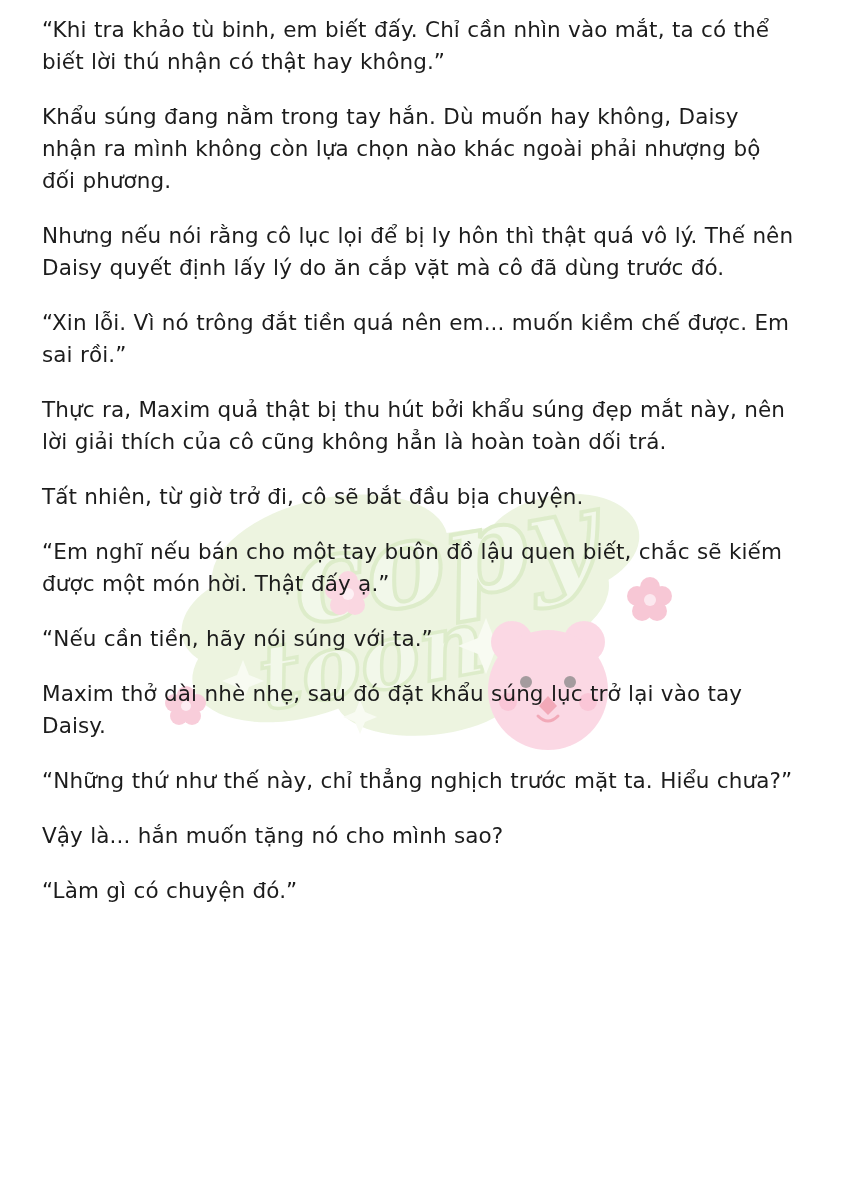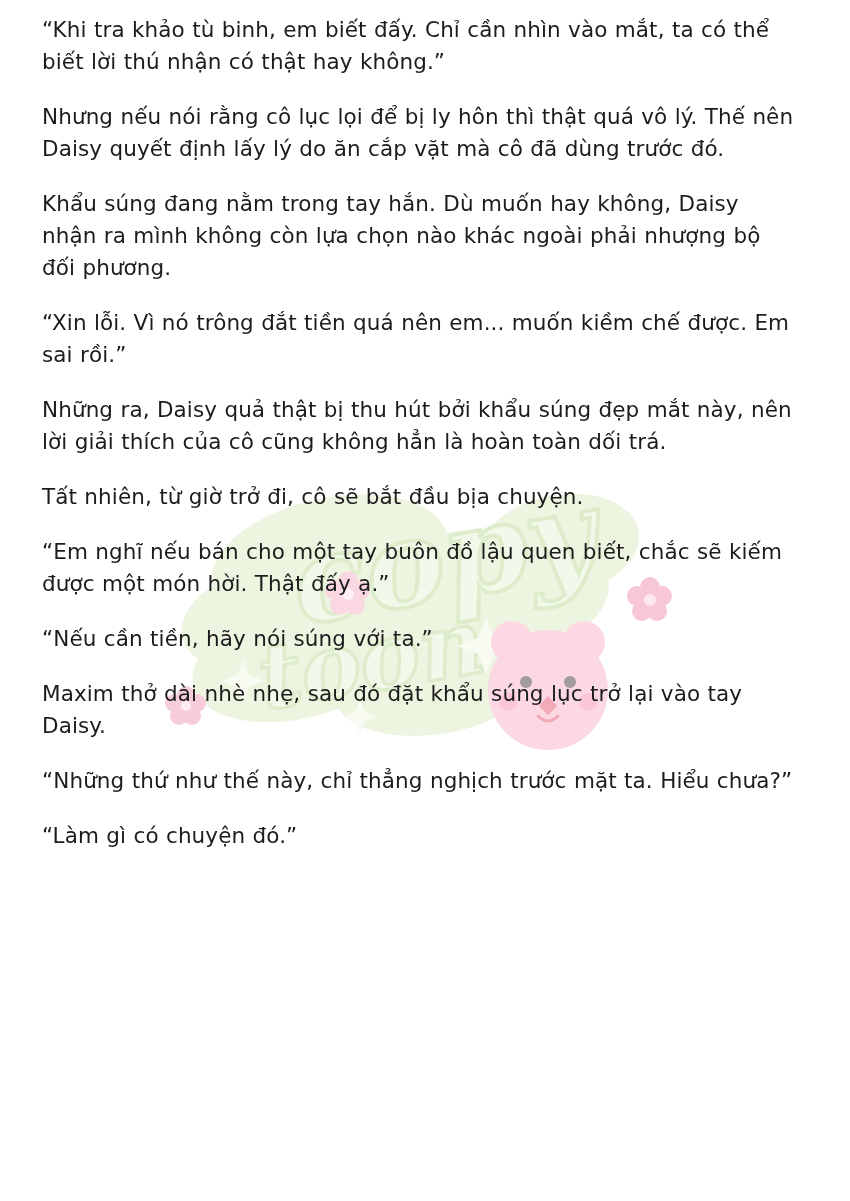--- a/index.html
+++ b/index.html
@@ -116,25 +116,26 @@
         <circle cx="-40" cy="12" r="9" fill="#f591b0" opacity="0.8"></circle>
         <circle cx="40" cy="12" r="9" fill="#f591b0" opacity="0.8"></circle>
         <path d="M0 6 l9 10 -9 9 -9 -9z" fill="#e8647f"></path>
         <path d="M-10 26 q10 10 20 0" stroke="#e8647f" stroke-width="3" fill="none" stroke-linecap="round"></path>
       </g>
     </g>
   </svg>
 
   <div class="content">
     <p class="para">“Khi tra khảo tù binh, em biết đấy. Chỉ cần nhìn vào mắt, ta có thể biết lời thú nhận có thật hay không.”</p>
+    <p class="para">Khẩu súng đang nằm trong tay hắn. Dù muốn hay không, Daisy nhận ra mình không còn lựa chọn nào khác ngoài phải nhượng bộ đối phương.</p>
     <p class="para">Nhưng nếu nói rằng cô lục lọi để bị ly hôn thì thật quá vô lý. Thế nên Daisy quyết định lấy lý do ăn cắp vặt mà cô đã dùng trước đó.</p>
-    <p class="para">Khẩu súng đang nằm trong tay hắn. Dù muốn hay không, Daisy nhận ra mình không còn lựa chọn nào khác ngoài phải nhượng bộ đối phương.</p>
     <p class="para">“Xin lỗi. Vì nó trông đắt tiền quá nên em... muốn kiềm chế được. Em sai rồi.”</p>
-    <p class="para">Những ra, Daisy quả thật bị thu hút bởi khẩu súng đẹp mắt này, nên lời giải thích của cô cũng không hẳn là hoàn toàn dối trá.</p>
+    <p class="para">Thực ra, Maxim quả thật bị thu hút bởi khẩu súng đẹp mắt này, nên lời giải thích của cô cũng không hẳn là hoàn toàn dối trá.</p>
     <p class="para">Tất nhiên, từ giờ trở đi, cô sẽ bắt đầu bịa chuyện.</p>
     <p class="para">“Em nghĩ nếu bán cho một tay buôn đồ lậu quen biết, chắc sẽ kiếm được một món hời. Thật đấy ạ.”</p>
     <p class="para">“Nếu cần tiền, hãy nói súng với ta.”</p>
     <p class="para">Maxim thở dài nhè nhẹ, sau đó đặt khẩu súng lục trở lại vào tay Daisy.</p>
     <p class="para">“Những thứ như thế này, chỉ thẳng nghịch trước mặt ta. Hiểu chưa?”</p>
+    <p class="para">Vậy là... hắn muốn tặng nó cho mình sao?</p>
     <p class="para">“Làm gì có chuyện đó.”</p>
   </div>
 
 </div>
 
 </body></html>

